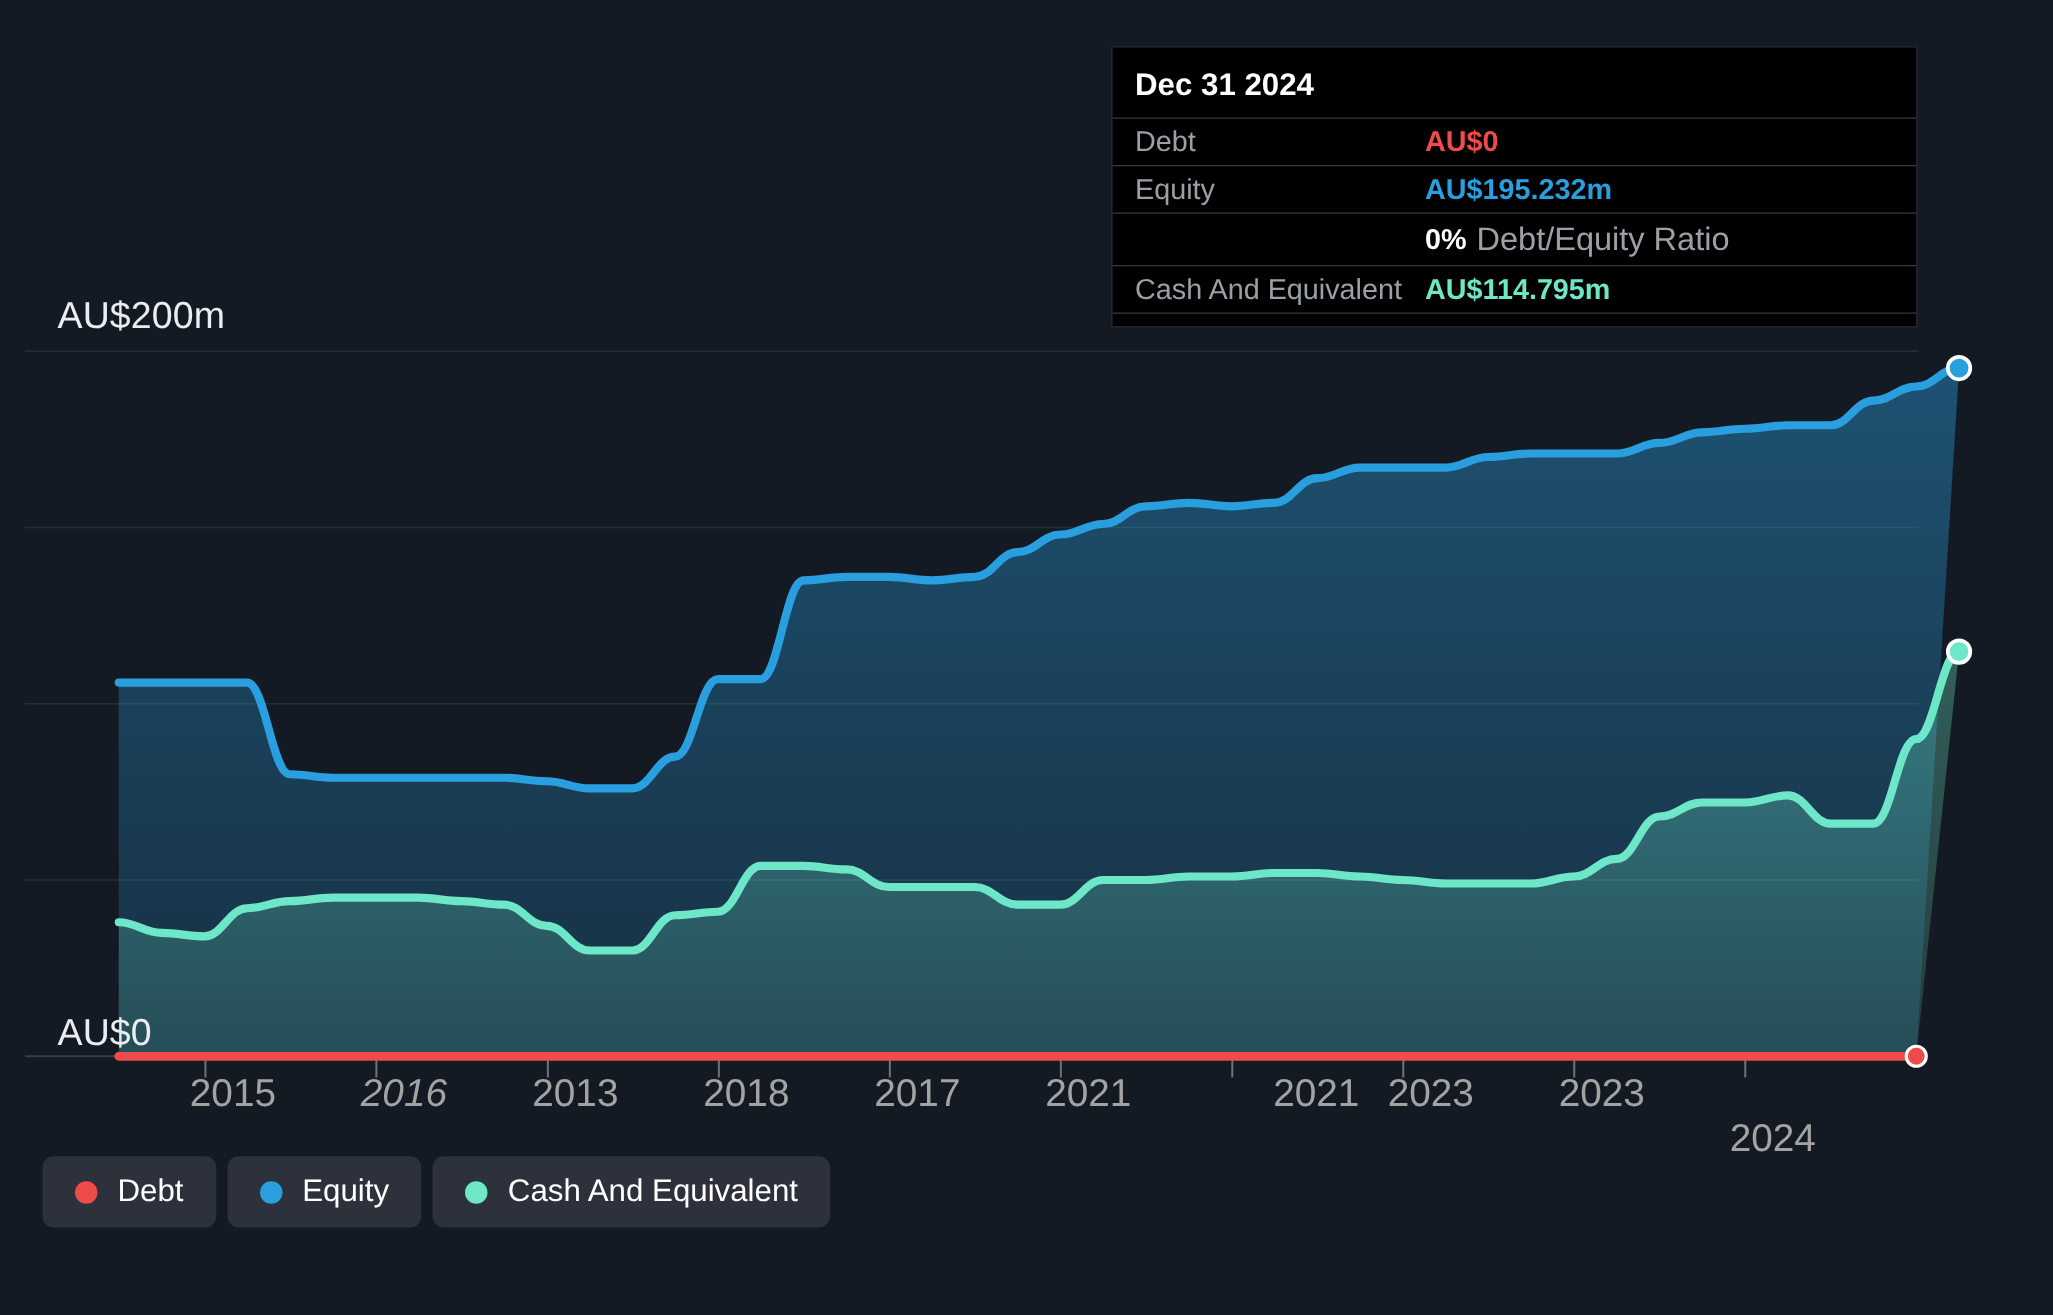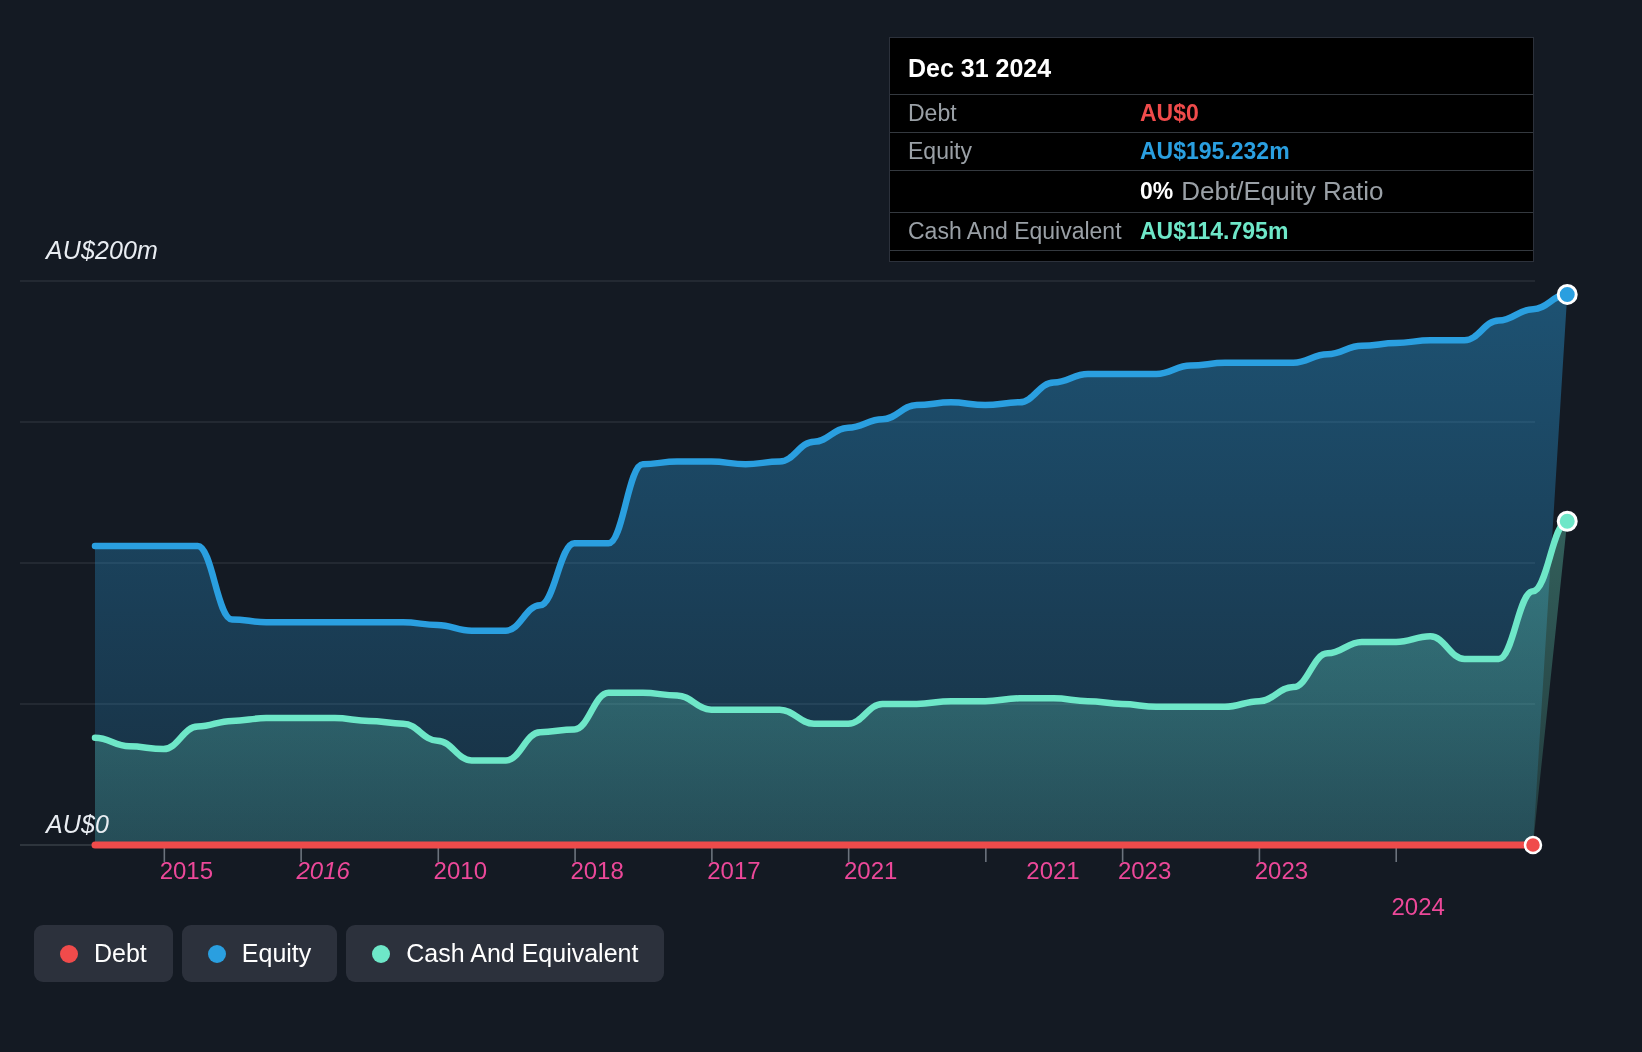--- a/index.html
+++ b/index.html
@@ -17,34 +17,33 @@
   #chart-area{
     position:absolute;
     left:0;top:0;width:1642px;height:900px;
   }
   #plot-svg{position:absolute;left:0;top:0;}
 
   
   .y-label{
     position:absolute;
     color:#e9edf2;
-    font-size:25px;
+    font-size:30px;
     letter-spacing:.1px;
     white-space:nowrap;
     pointer-events:none;
-    font-style:italic;
   }
   #y-label-top{left:46px;top:236px;}
   #y-label-bottom{left:46px;top:810px;}
 
   
   .x-label{
     position:absolute;
-    color:#ec4899;
-    font-size:24px;
+    color:#a3a3a3;
+    font-size:31px;
     top:857px;
     transform:translateX(-50%);
     white-space:nowrap;
   }
 
   
   #tooltip{
     position:absolute;
     left:889px;top:27px;
     width:645px;
@@ -172,21 +171,21 @@
           <circle cx="1533" cy="845" r="8" fill="#f04b4b" stroke="#ffffff" stroke-width="2.5"></circle>
         </g>
     </svg>
 
     <div class="y-label" id="y-label-top">AU$200m</div>
     <div class="y-label" id="y-label-bottom">AU$0</div>
 
     <div id="x-labels">
         <div class="x-label" style="left: 186.333px;">2015</div>
         <div class="x-label" style="left: 323.125px; font-style: italic;">2016</div>
-        <div class="x-label" style="left: 460.291px;">2010</div>
+        <div class="x-label" style="left: 460.291px;">2013</div>
         <div class="x-label" style="left: 597.083px;">2018</div>
         <div class="x-label" style="left: 733.875px;">2017</div>
         <div class="x-label" style="left: 870.666px;">2021</div>
         <div class="x-label" style="left: 1053px;">2021</div>
         <div class="x-label" style="left: 1144.62px;">2023</div>
         <div class="x-label" style="left: 1281.42px;">2023</div>
         <div class="x-label" style="left: 1418.21px; margin-top: 36px;">2024</div>
       </div>
   </div>
 

